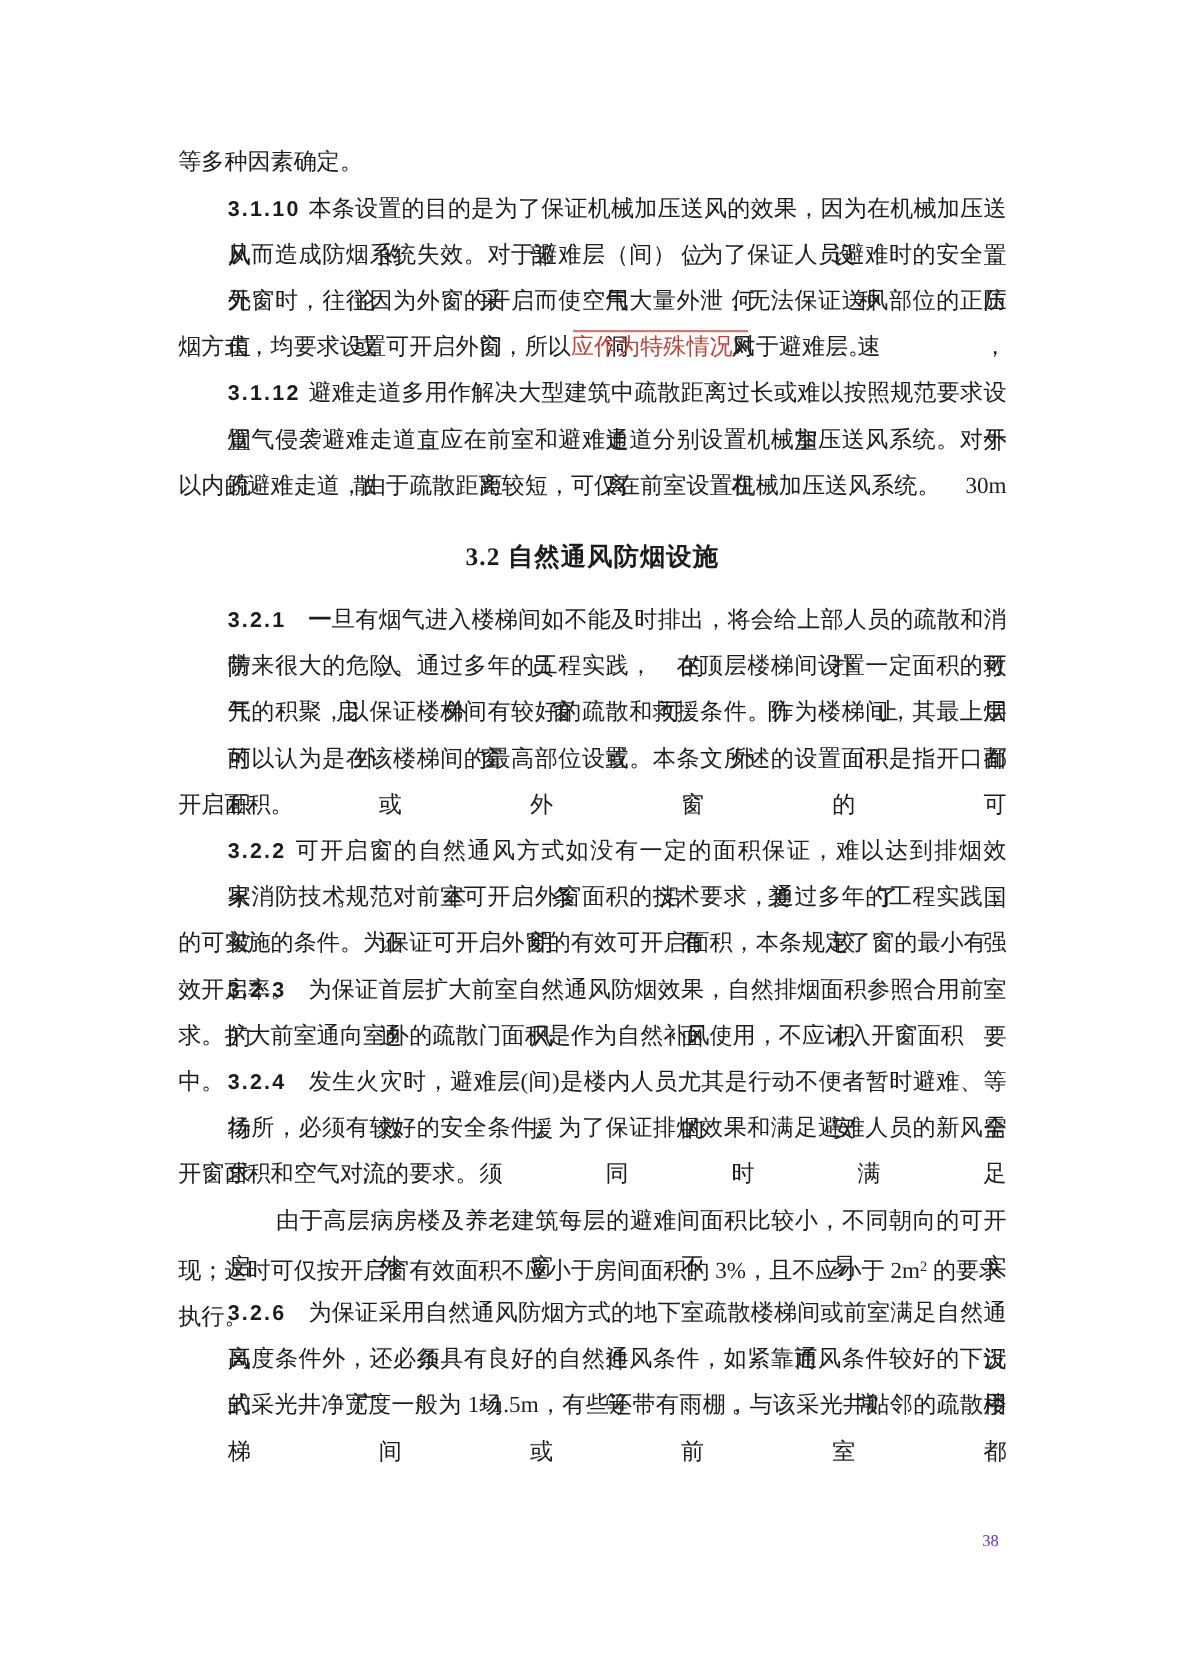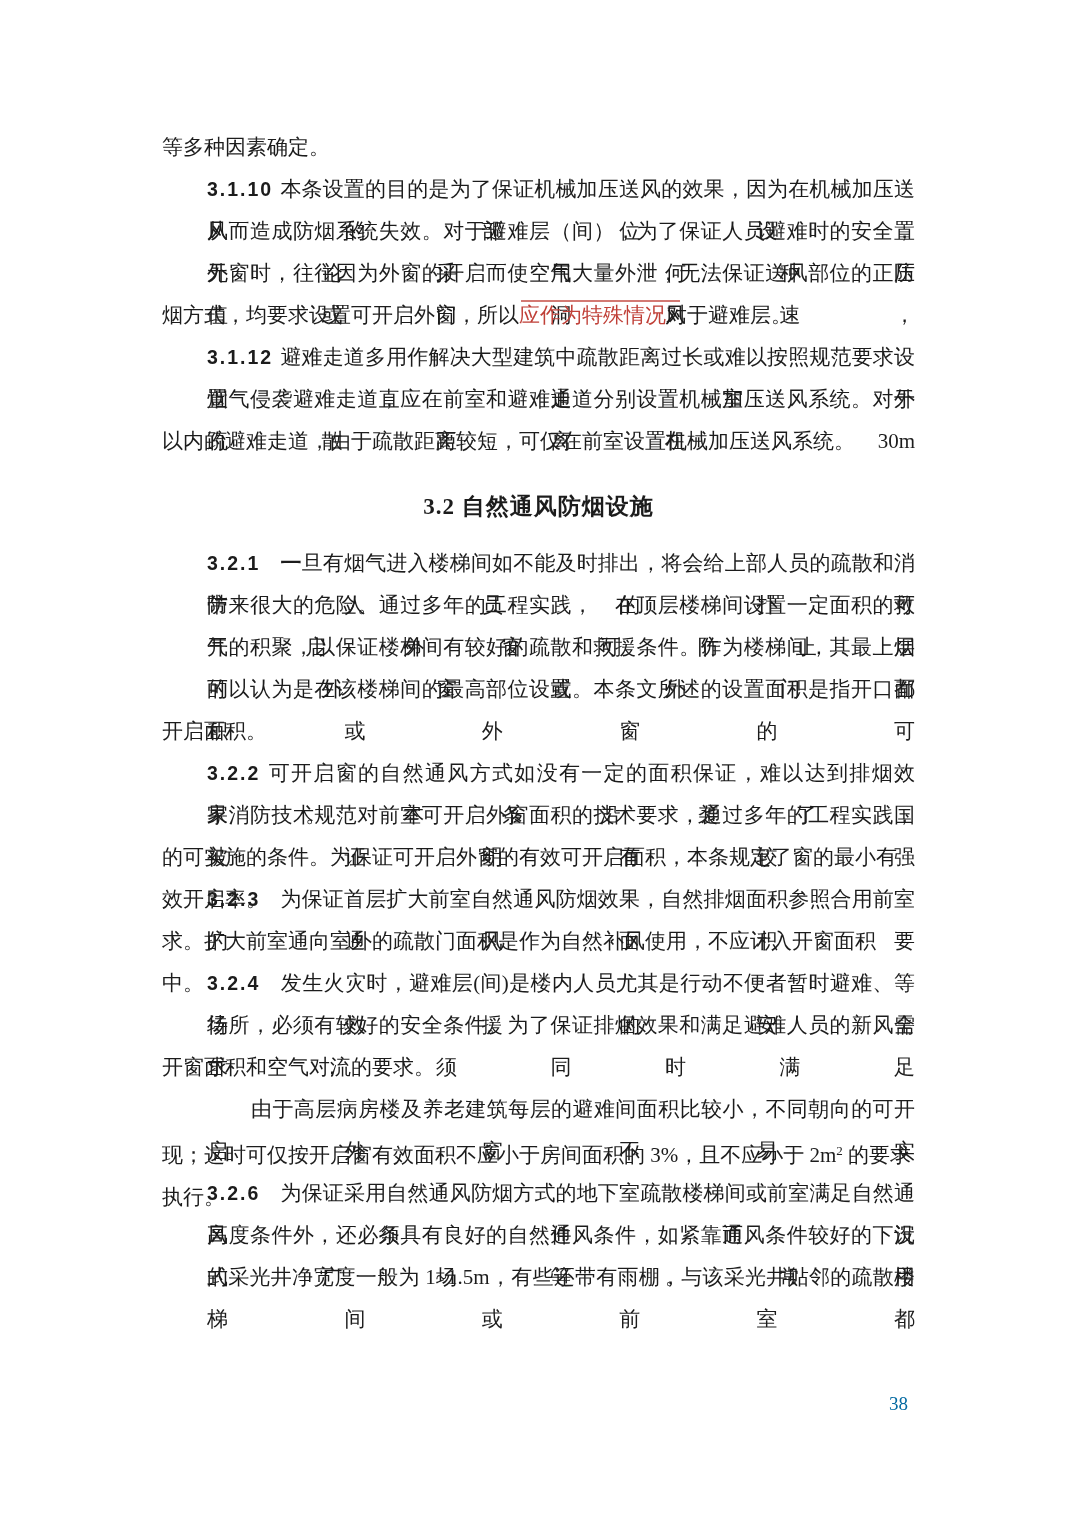--- a/index.html
+++ b/index.html
@@ -52,22 +52,22 @@
     left:2px;right:-14px;top:-3px;
     border-top:2px solid rgba(192,64,56,0.7);
   }
   .sup{
     font-size:13px;
     vertical-align:7px;
   }
   .page-number{
     position:absolute;
     top:1393px;right:172px;
-    font-size:19px;
-    color:#0369a1;
+    font-size:15px;
+    color:#6d28d9;
   }
 </style>
 </head>
 <body>
 
 <div class="page">
   <div class="body-col">
       <div class="line l"><span>等多种因素确定。</span></div>
       <div class="line j"><span class="b num">3.1.10</span><span>本条设置的目的是为了保证机械加压送风的效果，因为在机械加压送风的部位设置</span></div>
       <div class="line j"><span>从而造成防烟系统失效。对于避难层（间），为了保证人员避难时的安全，无论采用何种防</span></div>

